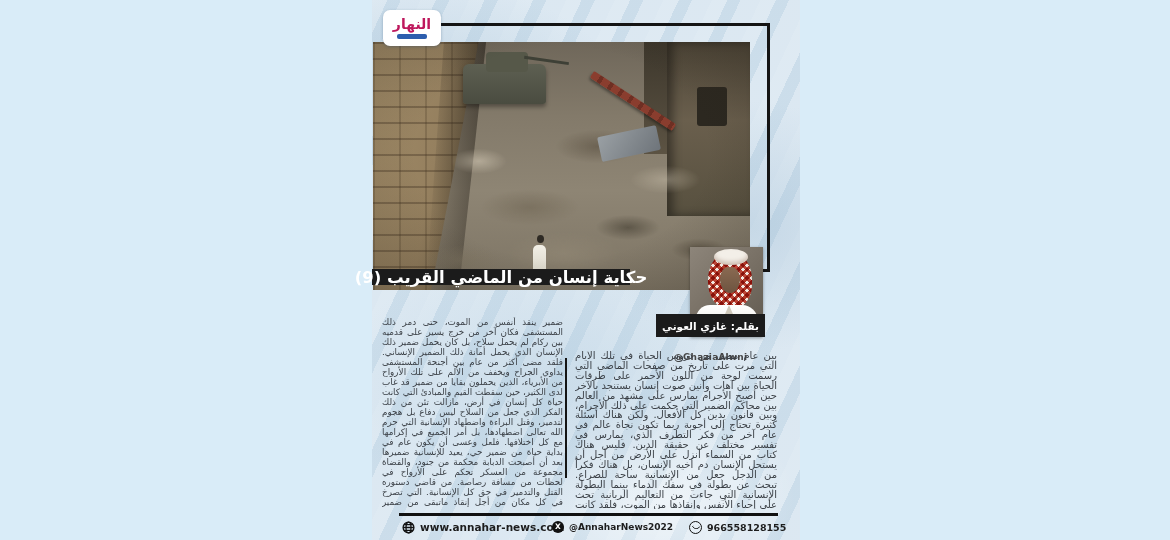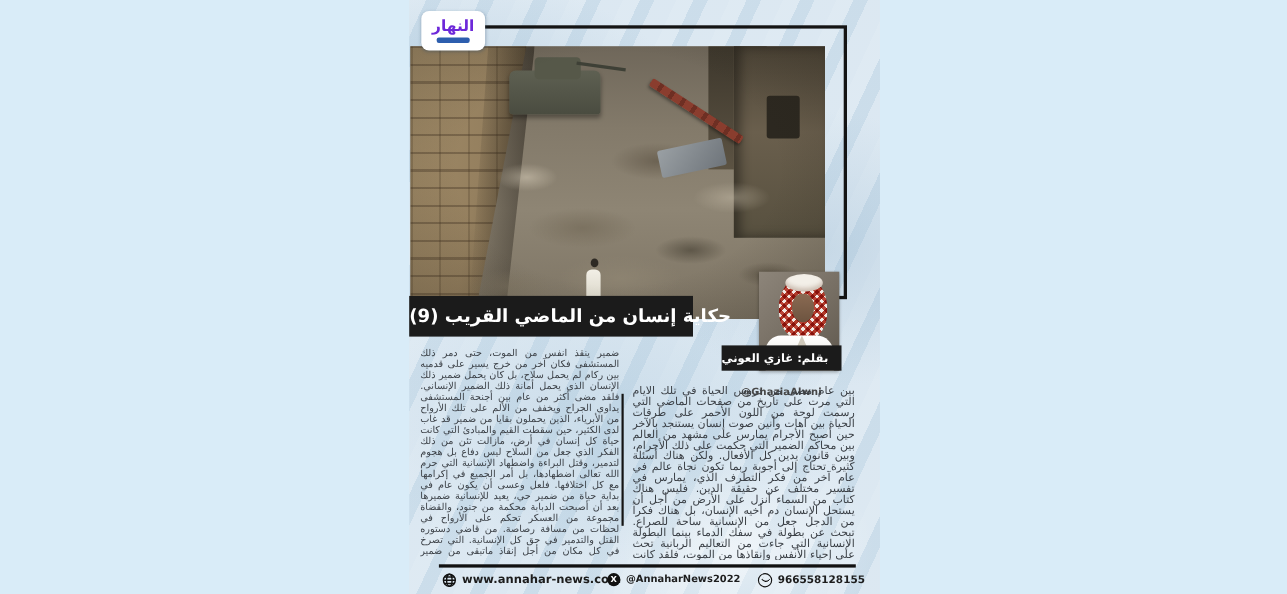--- a/index.html
+++ b/index.html
@@ -15,21 +15,21 @@
       radial-gradient(ellipse 220px 160px at 68% 92%, rgba(255,255,255,.55), transparent 60%),
       repeating-linear-gradient(115deg, rgba(255,255,255,.28) 0 14px, rgba(173,199,218,.18) 14px 26px, rgba(255,255,255,.22) 26px 44px);
   }
 
   
   .frame{position:absolute;left:410px;top:23px;width:360px;height:249px;border:3px solid #141414;box-sizing:border-box;}
 
   
   .logo-badge{position:absolute;left:383px;top:10px;width:58px;height:36px;background:#ffffff;border-radius:7px;
     box-shadow:0 1px 3px rgba(40,70,100,.35);display:flex;flex-direction:column;align-items:center;justify-content:center;}
-  .logo-text{color:#6d28d9;font-weight:bold;font-size:14px;line-height:15px;direction:rtl;}
+  .logo-text{color:#be185d;font-weight:bold;font-size:14px;line-height:15px;direction:rtl;}
   .logo-strip{width:30px;height:5px;background:#2d5eae;border-radius:2px;margin-top:2px;}
 
   
   .photo{position:absolute;left:373px;top:42px;width:377px;height:248px;overflow:hidden;
     background:linear-gradient(180deg,#6f675a 0%,#837a6a 30%,#8e8574 60%,#7d7464 100%);}
   .ph{position:absolute;}
   .wall{left:0;top:0;width:28%;height:100%;
     background:
       repeating-linear-gradient(180deg, rgba(60,45,30,.35) 0 2px, transparent 2px 16px),
       repeating-linear-gradient(90deg, rgba(70,55,35,.25) 0 2px, transparent 2px 26px),
@@ -57,42 +57,42 @@
       radial-gradient(ellipse 40px 16px at 85% 78%, rgba(70,62,48,.55), transparent 70%),
       radial-gradient(ellipse 56px 22px at 15% 84%, rgba(130,120,100,.5), transparent 70%);}
   .beam{left:56%;top:22%;width:26%;height:8px;background:repeating-linear-gradient(90deg,#8a3d2e 0 8px,#6e2f23 8px 12px);
     transform:rotate(33deg);border-radius:2px;box-shadow:0 2px 3px rgba(0,0,0,.4);}
   .debris-sheet{left:60%;top:36%;width:16%;height:10%;background:linear-gradient(135deg,#9aa0a4,#6e747a);transform:rotate(-12deg);border-radius:2px;}
   .person-body{left:42.5%;top:82%;width:13px;height:30px;background:linear-gradient(180deg,#f2efe6,#d8d4c6);border-radius:5px 5px 2px 2px;}
   .person-head{left:43.6%;top:78%;width:7px;height:8px;background:#2e2a24;border-radius:50%;}
   .photo-vignette{left:0;top:0;width:100%;height:100%;background:radial-gradient(ellipse at 50% 45%, transparent 55%, rgba(35,30,22,.28) 100%);}
 
   
-  .headline-bar{position:absolute;left:372px;top:269px;width:258px;height:37px;background:#1b1b1b;
-    display:flex;align-items:center;justify-content:flex-start;}
+  .headline-bar{position:absolute;left:372px;top:269px;width:258px;height:16px;background:#1b1b1b;
+    display:flex;align-items:center;justify-content:center;}
   .headline-text{color:#ffffff;font-weight:bold;font-size:16.5px;direction:rtl;white-space:nowrap;}
 
   
   .portrait{position:absolute;left:690px;top:247px;width:73px;height:90px;overflow:hidden;
     background:linear-gradient(135deg,#8d857a 0%,#756d62 55%,#5f584e 100%);box-shadow:0 1px 3px rgba(0,0,0,.35);}
   .pt{position:absolute;}
   .keffiyeh{left:18px;top:4px;width:44px;height:58px;border-radius:50% 50% 42% 46%;
     background:
       repeating-linear-gradient(45deg, rgba(191,57,43,.9) 0 3px, rgba(255,255,255,.9) 3px 6px),
       repeating-linear-gradient(-45deg, #b03a2a 0 3px, #f1e8e2 3px 6px);
     background-blend-mode:multiply;}
   .keffiyeh-top{left:24px;top:2px;width:34px;height:16px;border-radius:50%;background:#f3efe8;
     box-shadow:inset 0 -3px 4px rgba(150,120,100,.4);}
   .face{left:30px;top:20px;width:20px;height:26px;border-radius:46% 46% 52% 52%;background:linear-gradient(180deg,#8a6a52,#6d5440);}
   .thobe{left:6px;top:58px;width:62px;height:34px;border-radius:14px 16px 0 0;background:linear-gradient(180deg,#ffffff,#e3e0d6);}
   .thobe-collar{left:32px;top:58px;width:14px;height:16px;background:#cfc9bb;clip-path:polygon(50% 0,100% 100%,0 100%);}
 
   
   .byline-bar{position:absolute;left:656px;top:314px;width:109px;height:23px;background:#1b1b1b;
-    display:flex;align-items:center;}
+    display:flex;align-items:center;justify-content:center;}
   .byline-text{color:#ffffff;font-size:10.5px;font-weight:bold;direction:rtl;white-space:nowrap;}
   .byline-handle{position:absolute;left:656px;top:352px;width:109px;text-align:center;color:#474747;
     font-size:9px;font-weight:600;letter-spacing:.2px;}
 
   
   .col{position:absolute;direction:rtl;text-align:justify;color:#3a3f45;overflow:hidden;}
   .col p{margin:0;}
   .col-first{left:575px;top:351px;width:202px;height:158px;font-size:10px;line-height:9.9px;}
   .col-second{left:382px;top:317px;width:181px;height:190px;font-size:8.8px;line-height:10px;}
   .col-divider{position:absolute;left:565px;top:358px;width:2px;height:120px;background:#141414;}

